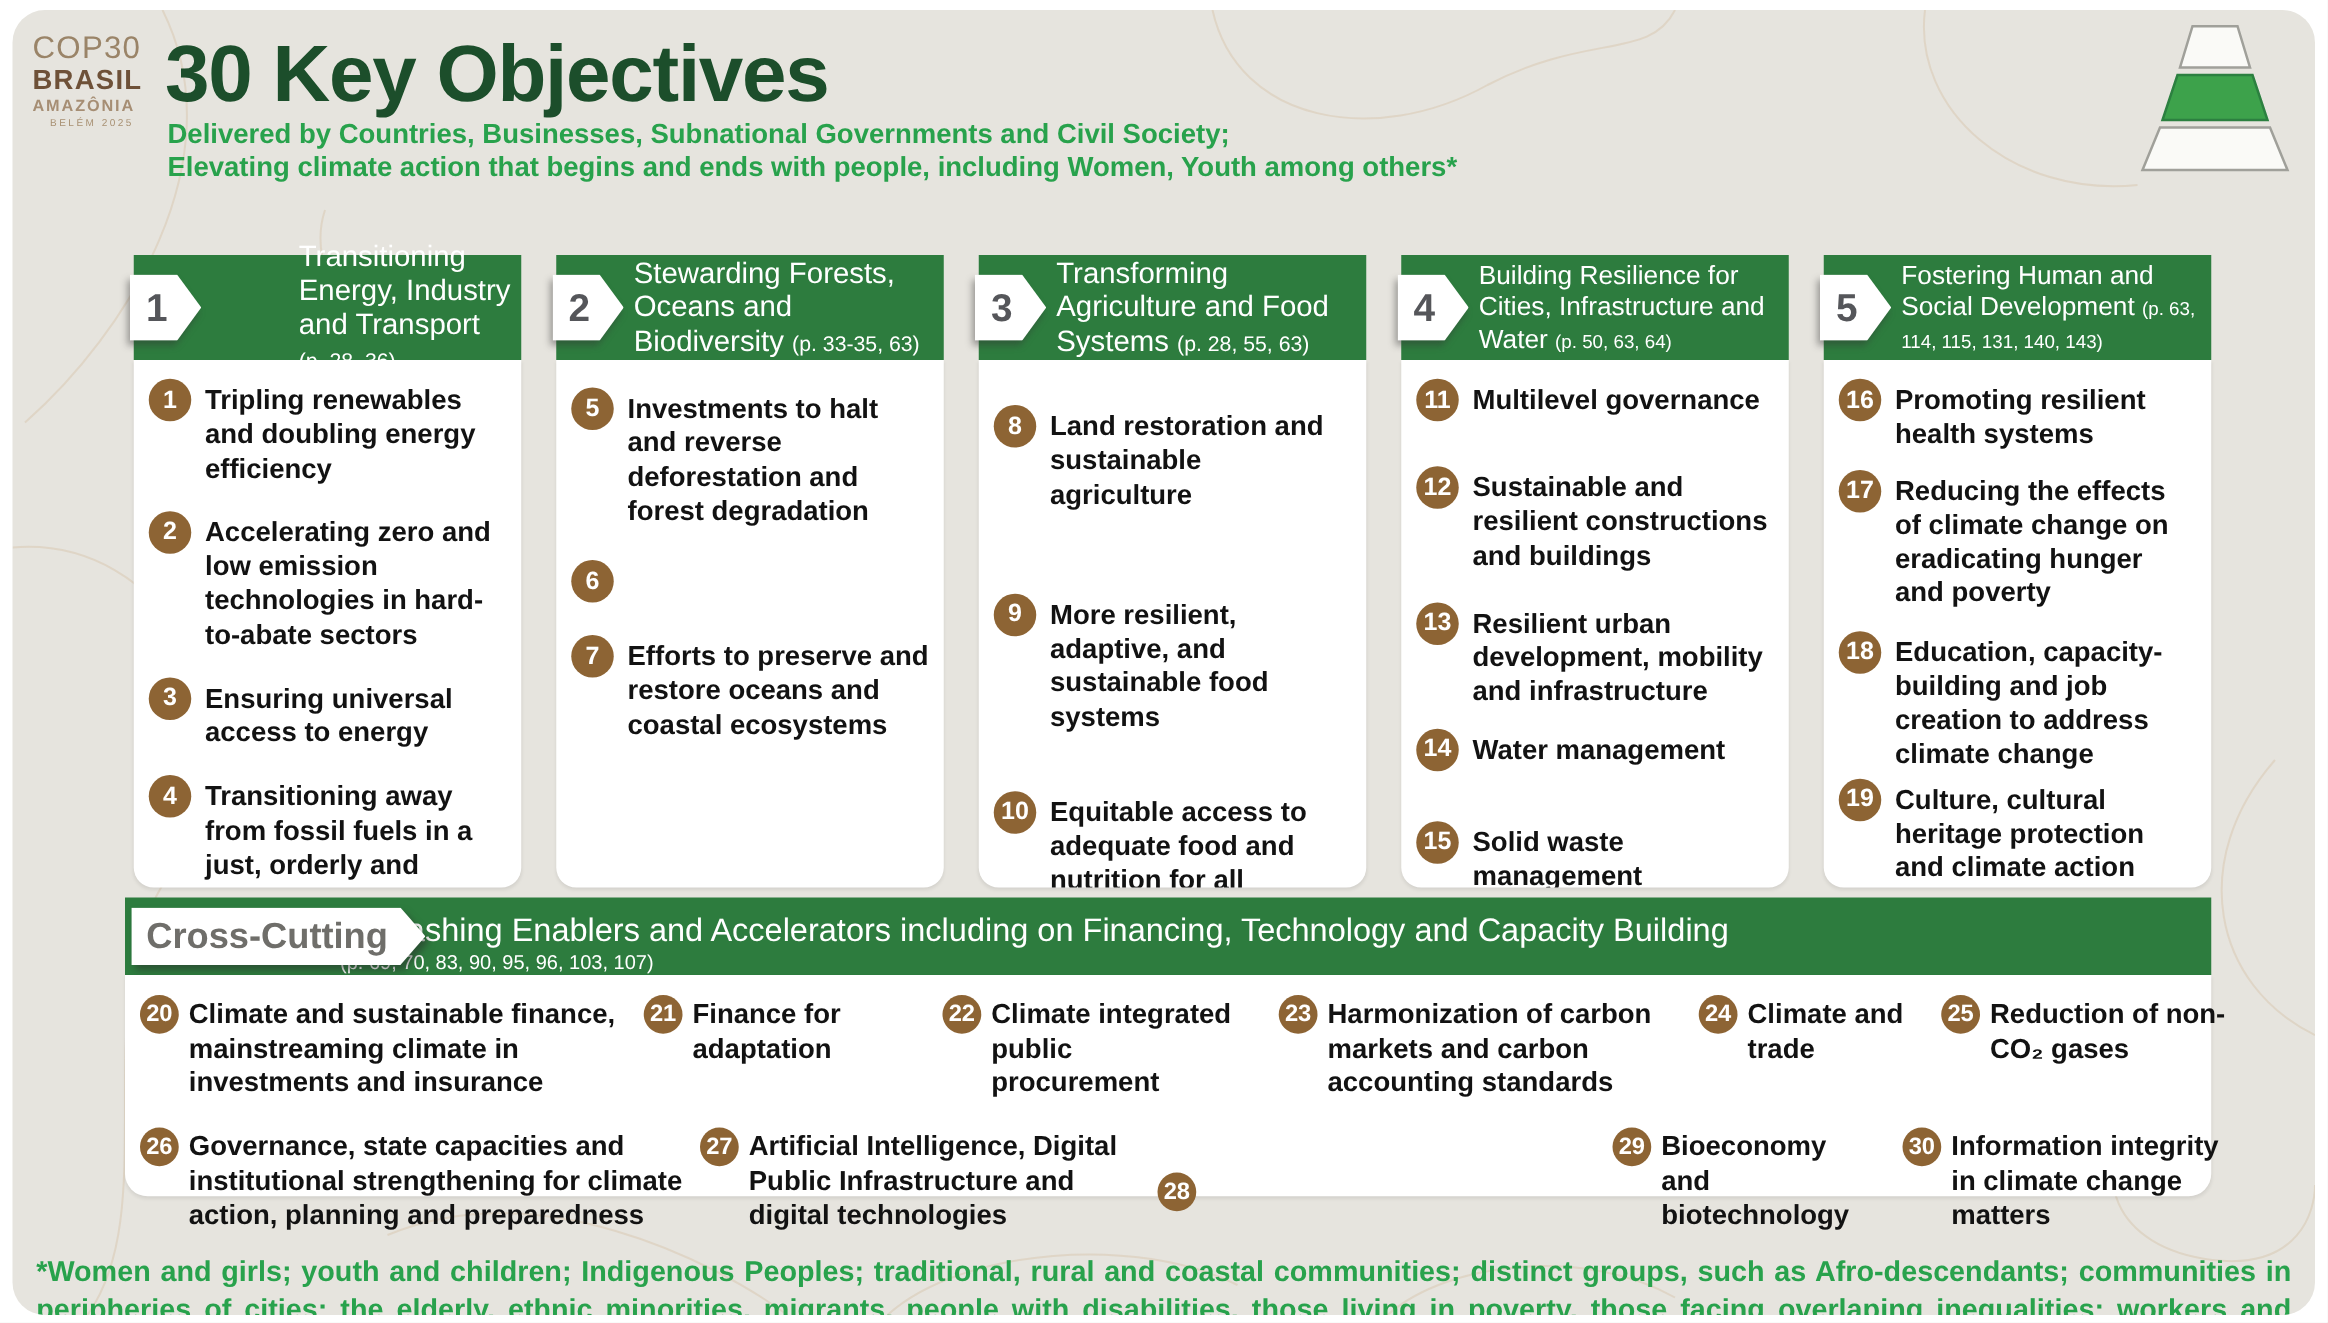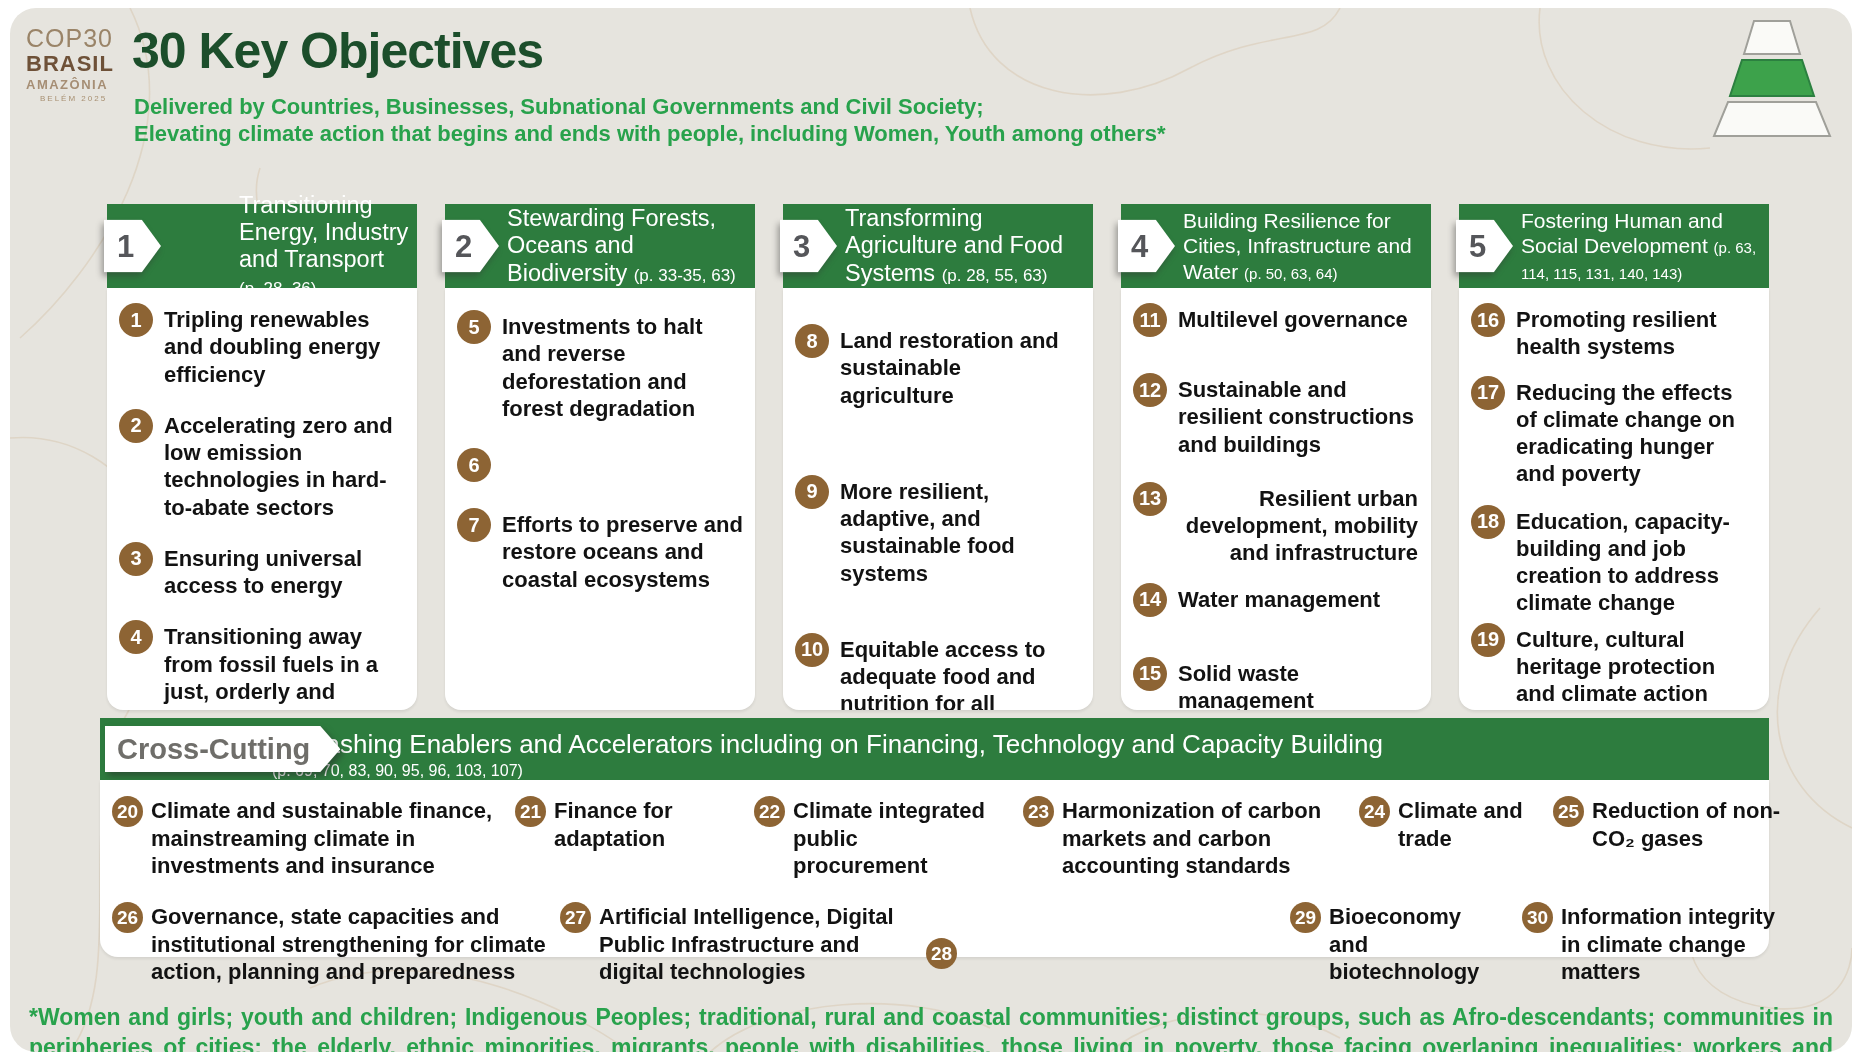--- a/index.html
+++ b/index.html
@@ -14,21 +14,21 @@
   .contours{position:absolute;inset:0;pointer-events:none;}
 
   
   .logo{position:absolute;left:16px;top:18px;width:108px;text-align:left;line-height:1;color:#96805f;}
   .logo .l1{font-size:25px;letter-spacing:1px;color:#9a8468;font-weight:400;}
   .logo .l2{font-size:22px;font-weight:800;color:#6e5138;letter-spacing:1px;margin-top:2px;}
   .logo .l3{font-size:13px;font-weight:700;color:#a68e74;letter-spacing:1.5px;margin-top:3px;}
   .logo .l4{font-size:8px;color:#a89072;letter-spacing:2px;margin-top:4px;padding-left:14px;}
   .title{
     position:absolute;left:122px;top:14px;margin:0;
-    font-size:50px;font-weight:800;letter-spacing:-1px;color:var(--title-green,#1c4e2b);
+    font-size:64px;font-weight:800;letter-spacing:-1px;color:var(--title-green,#1c4e2b);
   }
   .subtitle{
     position:absolute;left:124px;top:86px;
     font-size:22px;font-weight:700;color:var(--accent-green,#28a24c);line-height:1.22;
   }
   .tower{position:absolute;right:14px;top:10px;}
 
   
   .columns{
     position:absolute;left:97px;top:196px;width:1662px;
@@ -66,21 +66,21 @@
   }
   .obj p{margin:3px 0 0;font-size:22px;font-weight:700;color:var(--item-text,#121212);line-height:1.24;max-width:240px;}
   .col-2 .obj p{max-width:256px;}
   .col-1 .obj + .obj{margin-top:21px;}
   .col-2 .obj + .obj{margin-top:26px;}
   .col-2 .col-card{padding-top:22px;}
   .col-3 .col-card{padding-top:36px;}
   .col-3 .obj:nth-child(2){margin-top:66px;}
   .col-3 .obj:nth-child(3){margin-top:46px;}
   .col-4 .obj:nth-child(2){margin-top:36px;}
-  .col-4 .obj:nth-child(3){margin-top:24px;text-align:right;}
+  .col-4 .obj:nth-child(3){margin-top:24px;}
   .col-4 .obj:nth-child(4){margin-top:16px;}
   .col-4 .obj:nth-child(5){margin-top:40px;}
   .col-5 .obj:nth-child(2){margin-top:15px;}
   .col-5 .obj:nth-child(3){margin-top:17px;}
   .col-5 .obj:nth-child(4){margin-top:6px;}
 
   
   .cross-band{
     position:absolute;left:90px;top:710px;width:1669px;height:62px;
     background:var(--band-green,#2d7c3e);display:flex;align-items:flex-end;

